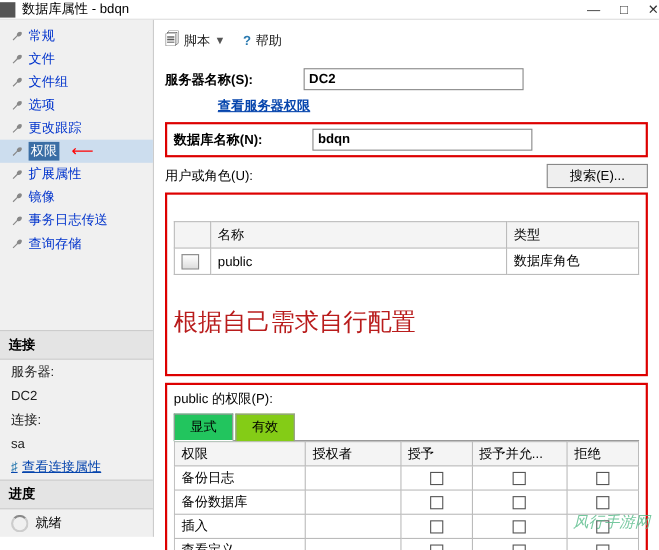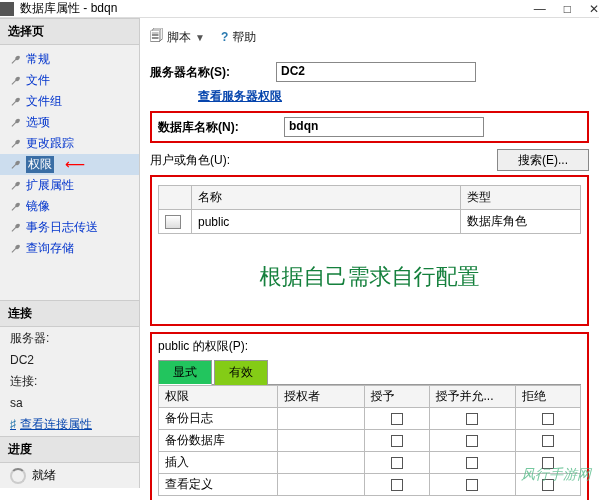--- a/index.html
+++ b/index.html
@@ -27,25 +27,25 @@
 .toolbar { display: flex; align-items: center; gap: 4px; padding: 2px 0 8px 0; color: #222; }
 .toolbar .tb-icon { font-size: 13px; }
 .toolbar .dd { font-size: 10px; color: #555; }
 .toolbar .help-icon { color: #2a7ab0; font-weight: bold; }
 .form-row { display: flex; align-items: center; margin: 6px 0; gap: 6px; font-weight: bold; }
 .form-label { width: 120px; }
 .form-input { border: 1px solid #888; height: 20px; padding: 1px 4px; background: #fff; flex: 1; }
 .link { color: #0645ad; text-decoration: underline; margin-left: 48px; }
 .redbox { border: 2px solid #d00; padding: 4px 6px; margin-top: 4px; position: relative; }
 .btn { border: 1px solid #888; background: #efefef; height: 22px; padding: 0 20px; font-size: 12px; }
-.table { width: 100%; border-collapse: collapse; margin-top: 4px; }
+.table { width: 100%; border-collapse: collapse; margin-top: 20px; }
 .table th, .table td { border: 1px solid #bbb; padding: 3px 6px; text-align: left; font-weight: normal; background: #fff; }
 .table th { background: #f4f4f4; }
 .cell-icon { width: 16px; height: 14px; border: 1px solid #888; display: inline-block; vertical-align: middle; margin-right: 4px; background: linear-gradient(#fff,#ddd);}
-.big-note { color: #15803d; font-size: 22px; text-align: center; padding: 28px 0; font-weight: 500; }
+.big-note { color: #b91c1c; font-size: 22px; padding: 28px 0; font-weight: 500; }
 .tabs { display: flex; border-bottom: 1px solid #999; margin: 4px 0 0 0; }
 .tab { padding: 3px 14px; border: 1px solid #999; border-bottom: none; background: #84cc16; margin-right: 2px; position: relative; top: 1px; }
 .tab.active { background: #22c55e; border-bottom: 1px solid #fff; }
 .perm-table { width: 100%; border-collapse: collapse; }
 .perm-table th, .perm-table td { border: 1px solid #bbb; padding: 2px 6px; text-align: left; font-weight: normal; font-size: 12px; }
 .perm-table th { background: #f4f4f4; }
 .chk { width: 12px; height: 12px; border: 1px solid #555; display: inline-block; vertical-align: middle; position: relative; background:#fff;}
 .perm-table td.center { text-align: center; }
 .perm-scroll { max-height: 120px; overflow: hidden; border-top:none;}
 .watermark { position: absolute; right: 8px; bottom: 4px; color: #5b8; font-size: 14px; opacity: .8; font-style: italic;}
@@ -60,21 +60,20 @@
   <span class="title">数据库属性 - bdqn</span>
   <div class="winbtns">
     <span>—</span>
     <span>□</span>
     <span>✕</span>
   </div>
 </div>
 
 <div class="main">
   <div class="sidebar">
-    <div class="side-header">选择页</div>
     <div class="side-section" id="side-items">
         <div class="side-item">
           <span class="wrench"><svg viewBox="0 0 16 16">
               <path d="M13 3a4 4 0 0 1-5 5L3 13l-1-1 5-5A4 4 0 0 1 13 3z" fill="#888"></path>
             </svg></span>
           <span class="label">常规</span>
         </div>
         <div class="side-item">
           <span class="wrench"><svg viewBox="0 0 16 16">
               <path d="M13 3a4 4 0 0 1-5 5L3 13l-1-1 5-5A4 4 0 0 1 13 3z" fill="#888"></path>

